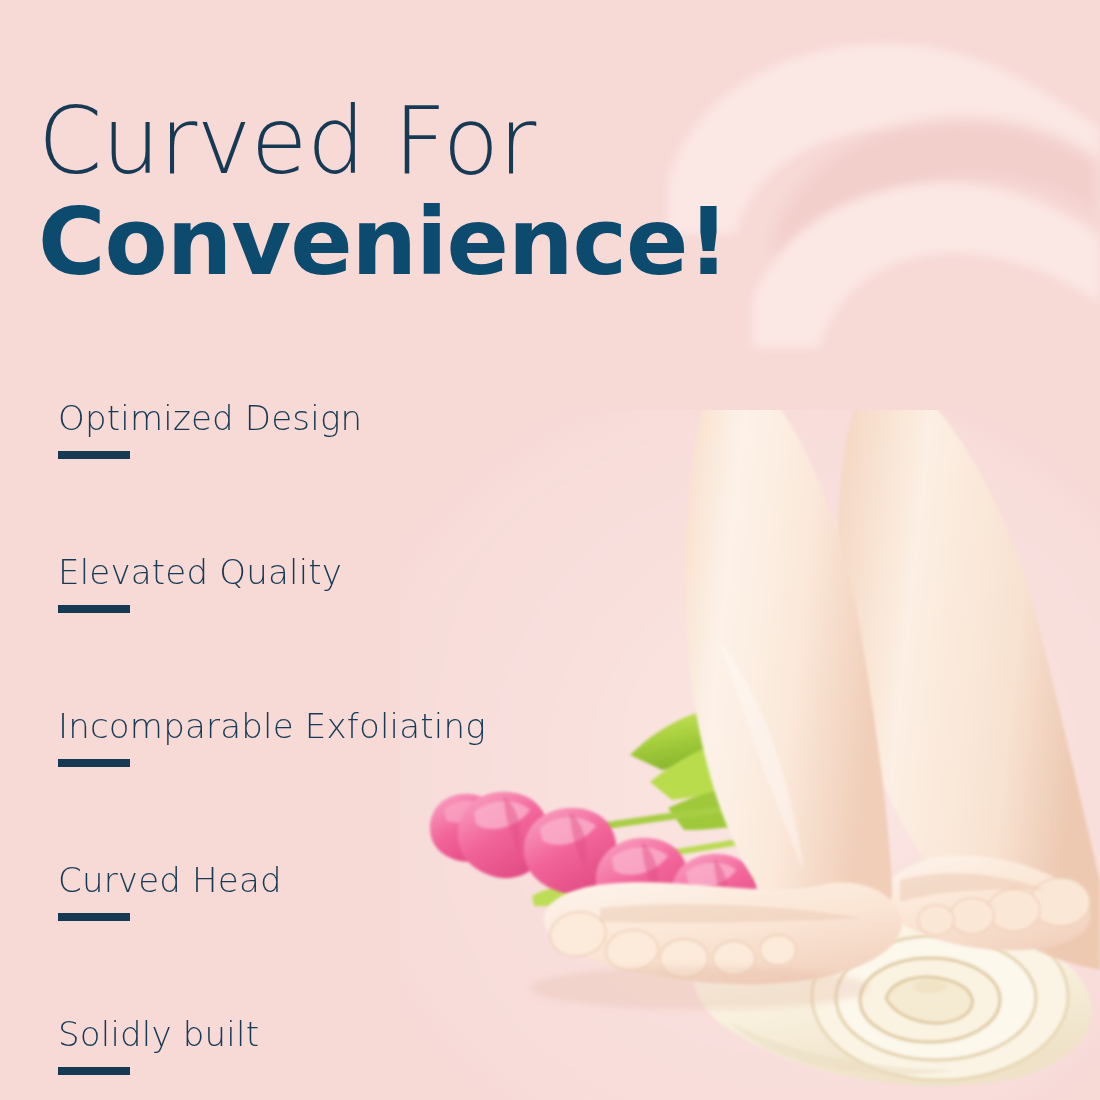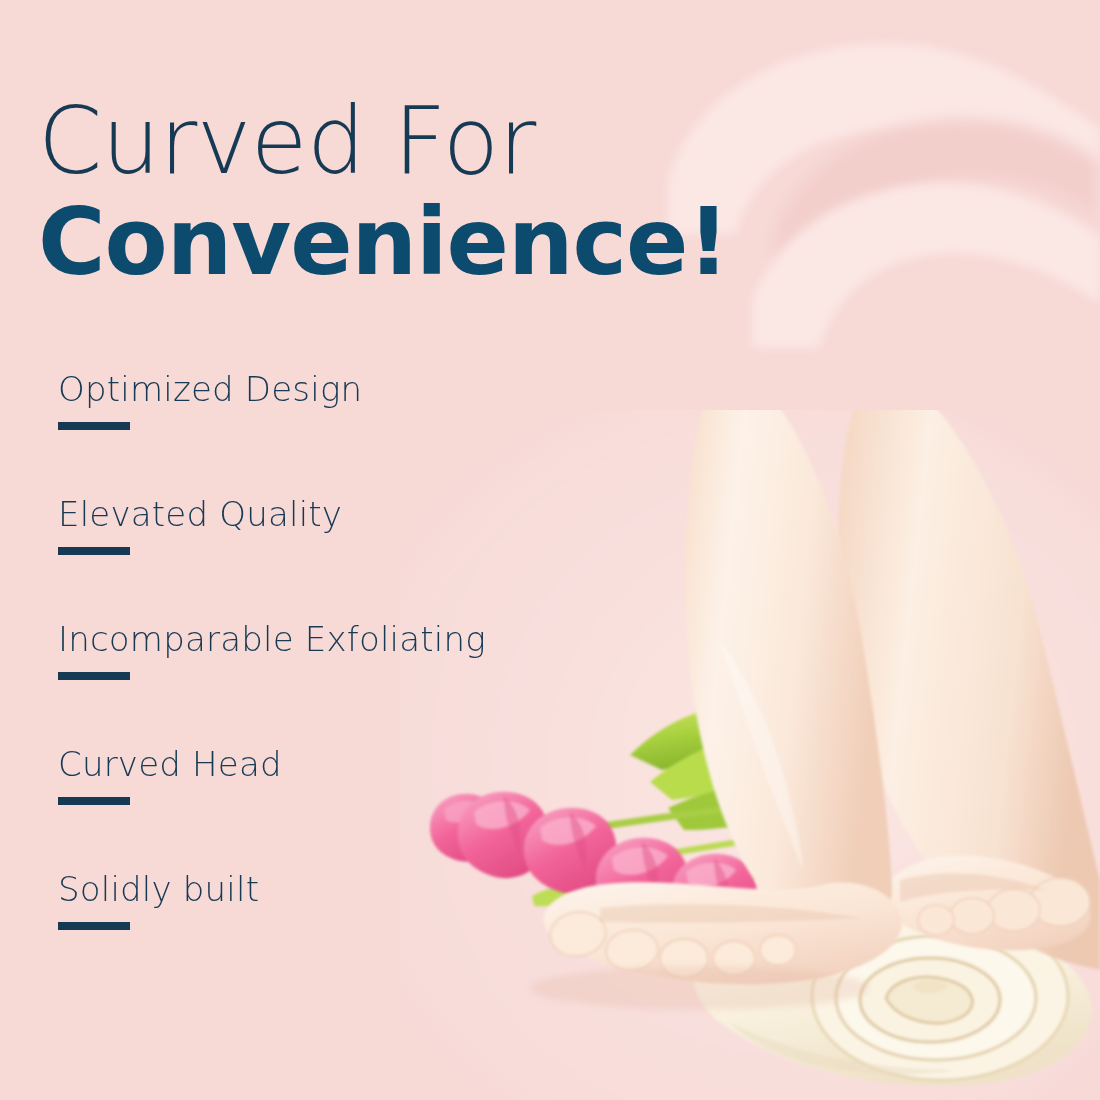--- a/index.html
+++ b/index.html
@@ -22,21 +22,21 @@
     font-size:92px;line-height:1.0;font-weight:300;letter-spacing:-0.5px;
     color:#173A54;white-space:nowrap;
   }
   .h-line2{
     font-size:92px;line-height:1.06;font-weight:700;letter-spacing:-1px;
     color:#0c4a6e;white-space:nowrap;margin-top:6px;
   }
 
   
   .features{position:absolute;left:58px;top:372px;width:520px;}
-  .feature{position:relative;height:125px;}
+  .feature{position:relative;height:125px;margin-top:29px;}
   .feature-label{
     font-size:34px;font-weight:300;color:#173A54;letter-spacing:0.2px;
     white-space:nowrap;line-height:1;
   }
   .feature-rule{
     position:absolute;left:0;top:50px;width:72px;height:8px;background:#173A54;
   }
 </style>
 </head>
 <body>

